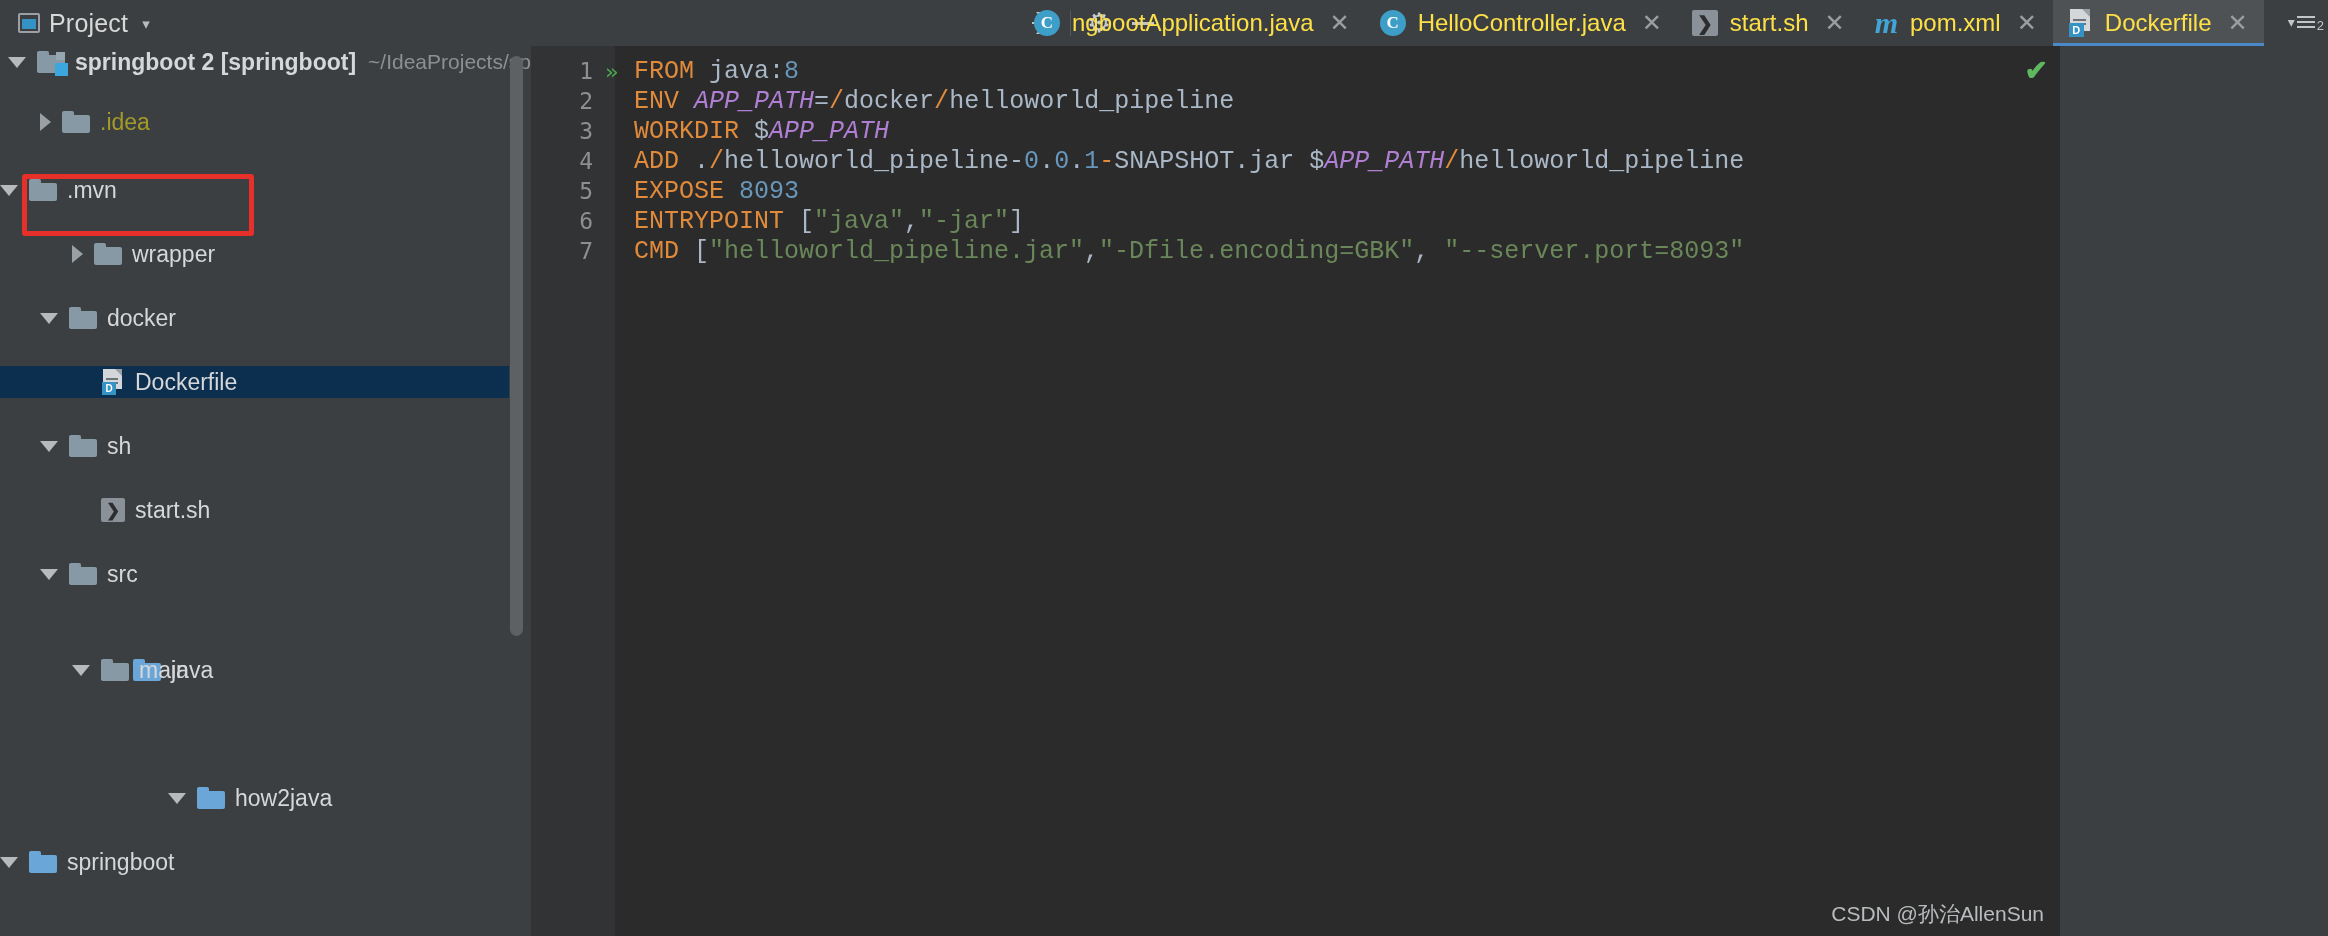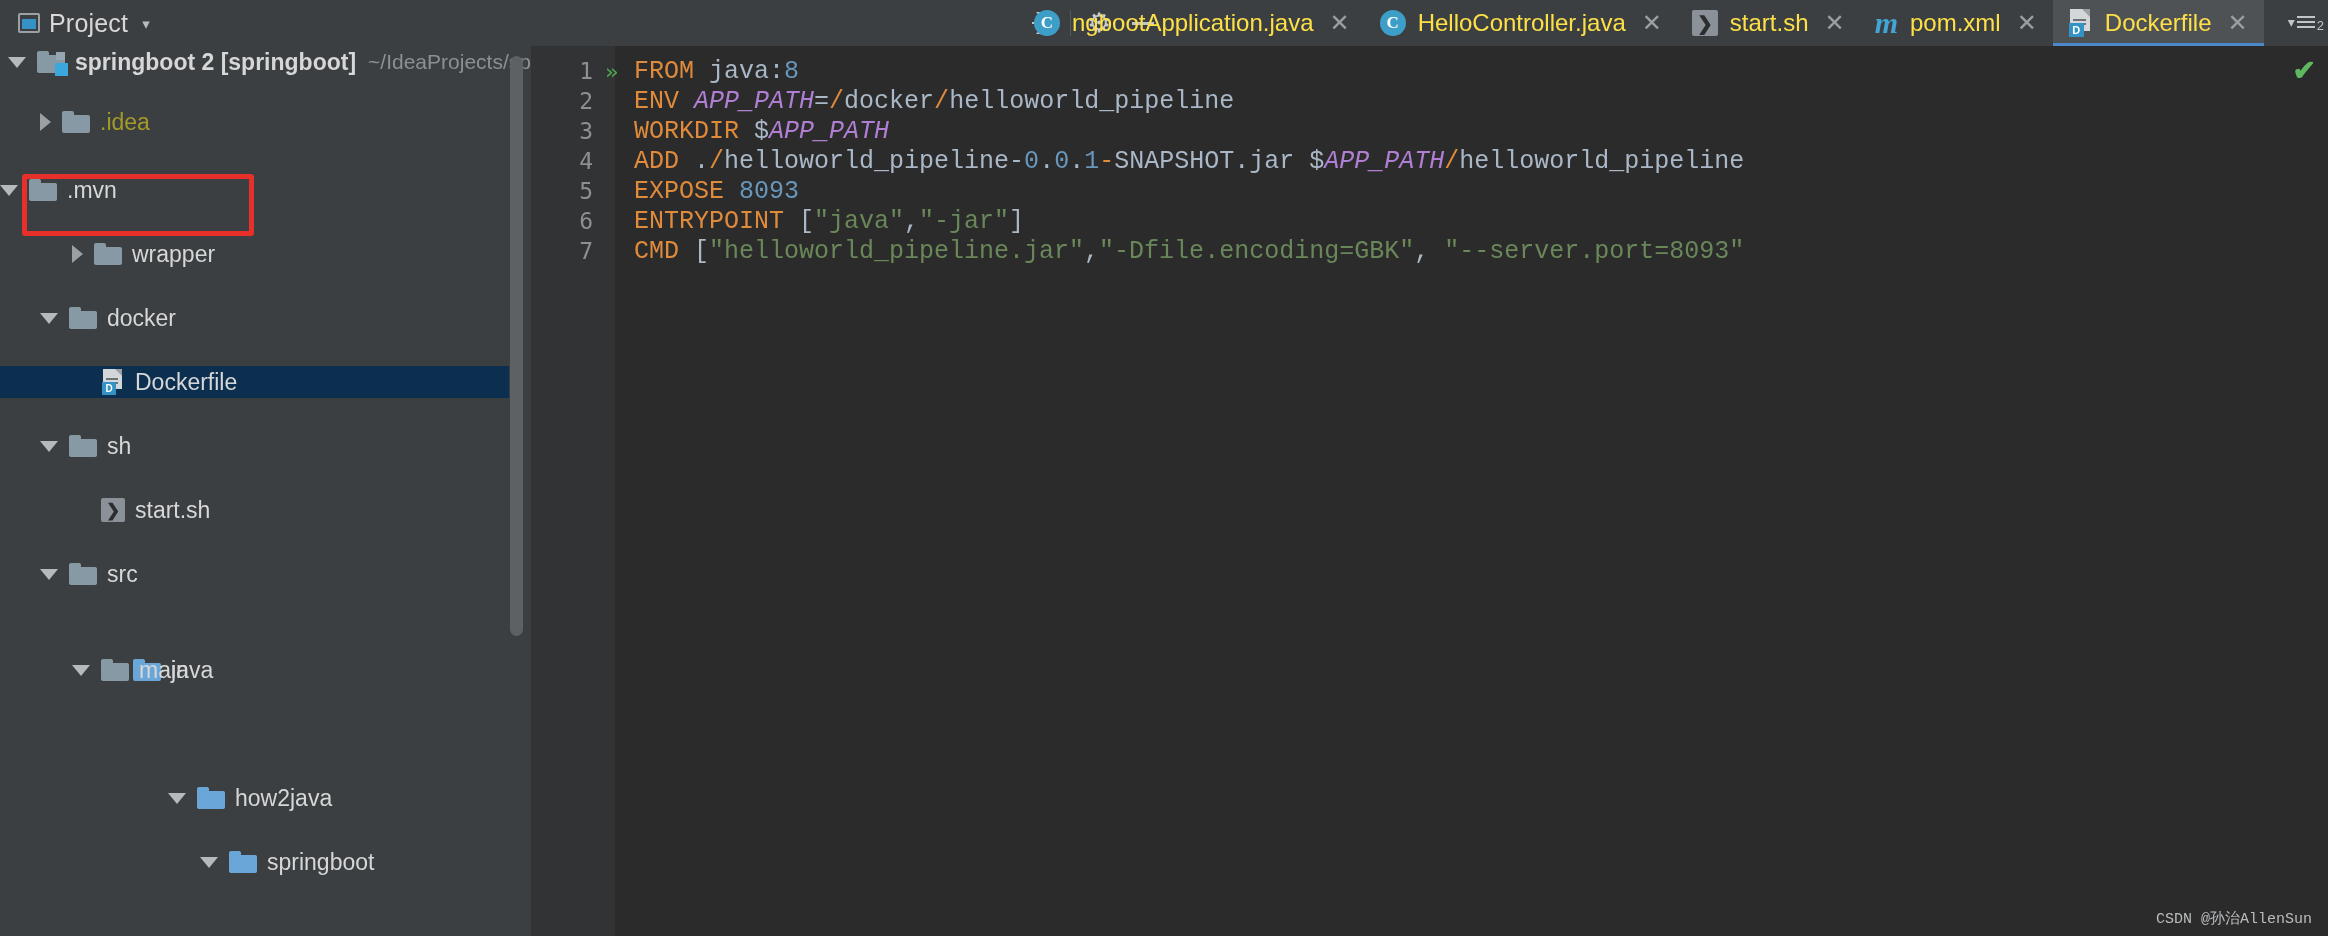--- a/index.html
+++ b/index.html
@@ -2,21 +2,21 @@
 <html><head>
 <meta charset="utf-8">
 <style>
   * { box-sizing: border-box; margin: 0; padding: 0; }
   html, body {
     width: 2328px; height: 936px;
     background: #3c3f41;
     font-family: "Liberation Sans", sans-serif;
     overflow: hidden;
   }
-  #app { position: relative; width: 2328px; height: 936px; background: #3c3f41; }
+  #app { position: relative; width: 2060px; height: 936px; background: #3c3f41; }
 
   
   .topbar { position: absolute; left: 0; top: 0; width: 2328px; height: 46px; background: #3c3f41; }
 
   .proj-label { position: absolute; left: 18px; top: 7px; display: flex; align-items: center; height: 32px; }
   .proj-icon {
     width: 22px; height: 20px; border: 2px solid #9aa0a6; border-radius: 2px;
     background: #3c3f41; position: relative; margin-right: 9px;
   }
   .proj-icon::after {
@@ -149,22 +149,22 @@
   .kw { color: #e08a3c; }
   .var { color: #b07fd4; font-style: italic; }
   .pl { color: #a9b7c6; }
   .num { color: #6897bb; }
   .str { color: #6a8759; }
   .op { color: #e08a3c; }
 
   .check-ok { position: absolute; right: 12px; top: 8px; color: #5fb85f; font-size: 28px; font-weight: bold; }
 
   .watermark {
-    position: absolute; right: 16px; bottom: 8px; color: #b9bcbe; font-size: 15px;
-    font-family: Liberation Mono, monospace;
+    position: absolute; right: 16px; bottom: 8px; color: #b9bcbe; font-size: 21px;
+    font-family: Liberation Sans, sans-serif;
   }
 </style>
 </head>
 <body>
 
 <div id="app">
 
   <div class="topbar">
     <div class="proj-label">
       <div class="proj-icon"></div>
@@ -346,21 +346,21 @@
 
     <div class="tree-row" style="top:384px;padding-left:168px">
       <span class="arrow down"></span>
       <span class="f-icon src">
           <span class="tab-t"></span>
           <span class="body"></span>
         </span>
       <span class="lbl">how2java</span>
     </div>
 
-    <div class="tree-row" style="top:416px;padding-left:200px">
+    <div class="tree-row" style="top:416px;">
       <span class="arrow down"></span>
       <span class="f-icon src">
           <span class="tab-t"></span>
           <span class="body"></span>
         </span>
       <span class="lbl">springboot</span>
     </div>
 
     <div class="tree-scrollbar"></div>
   </div>

